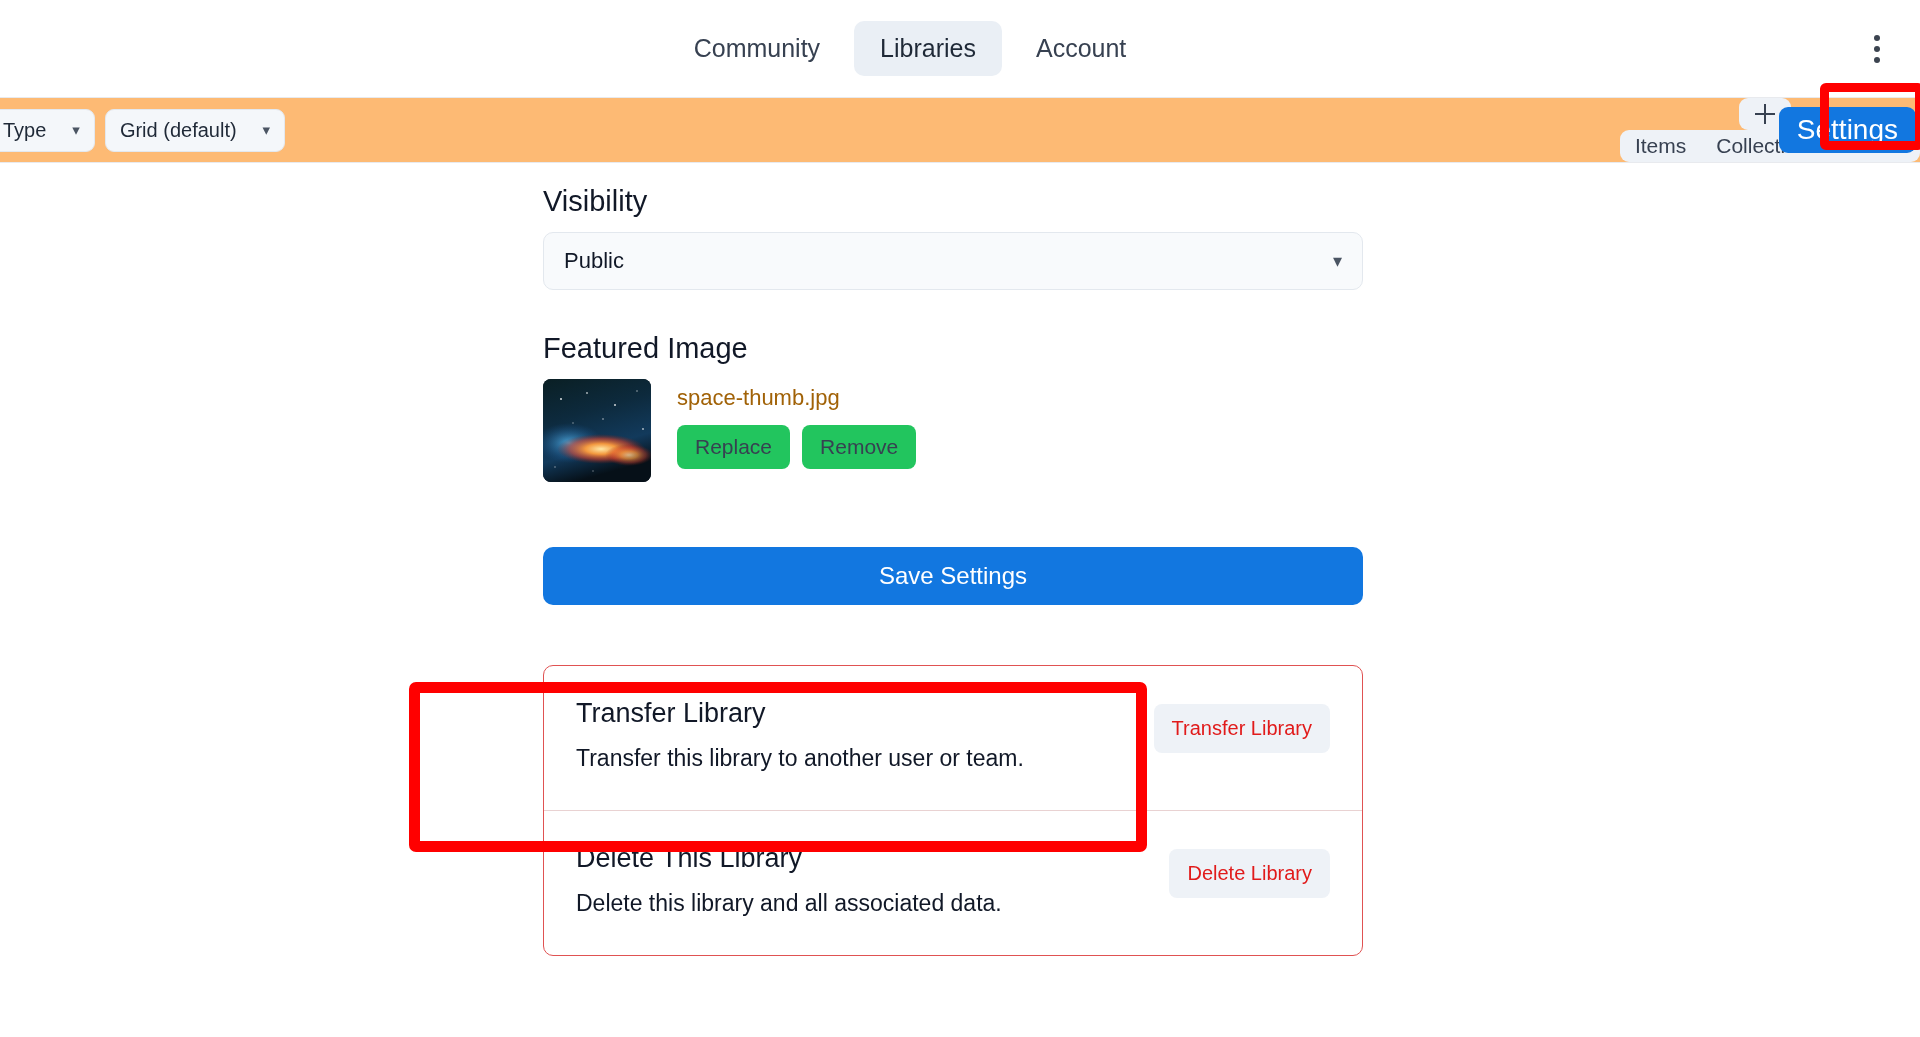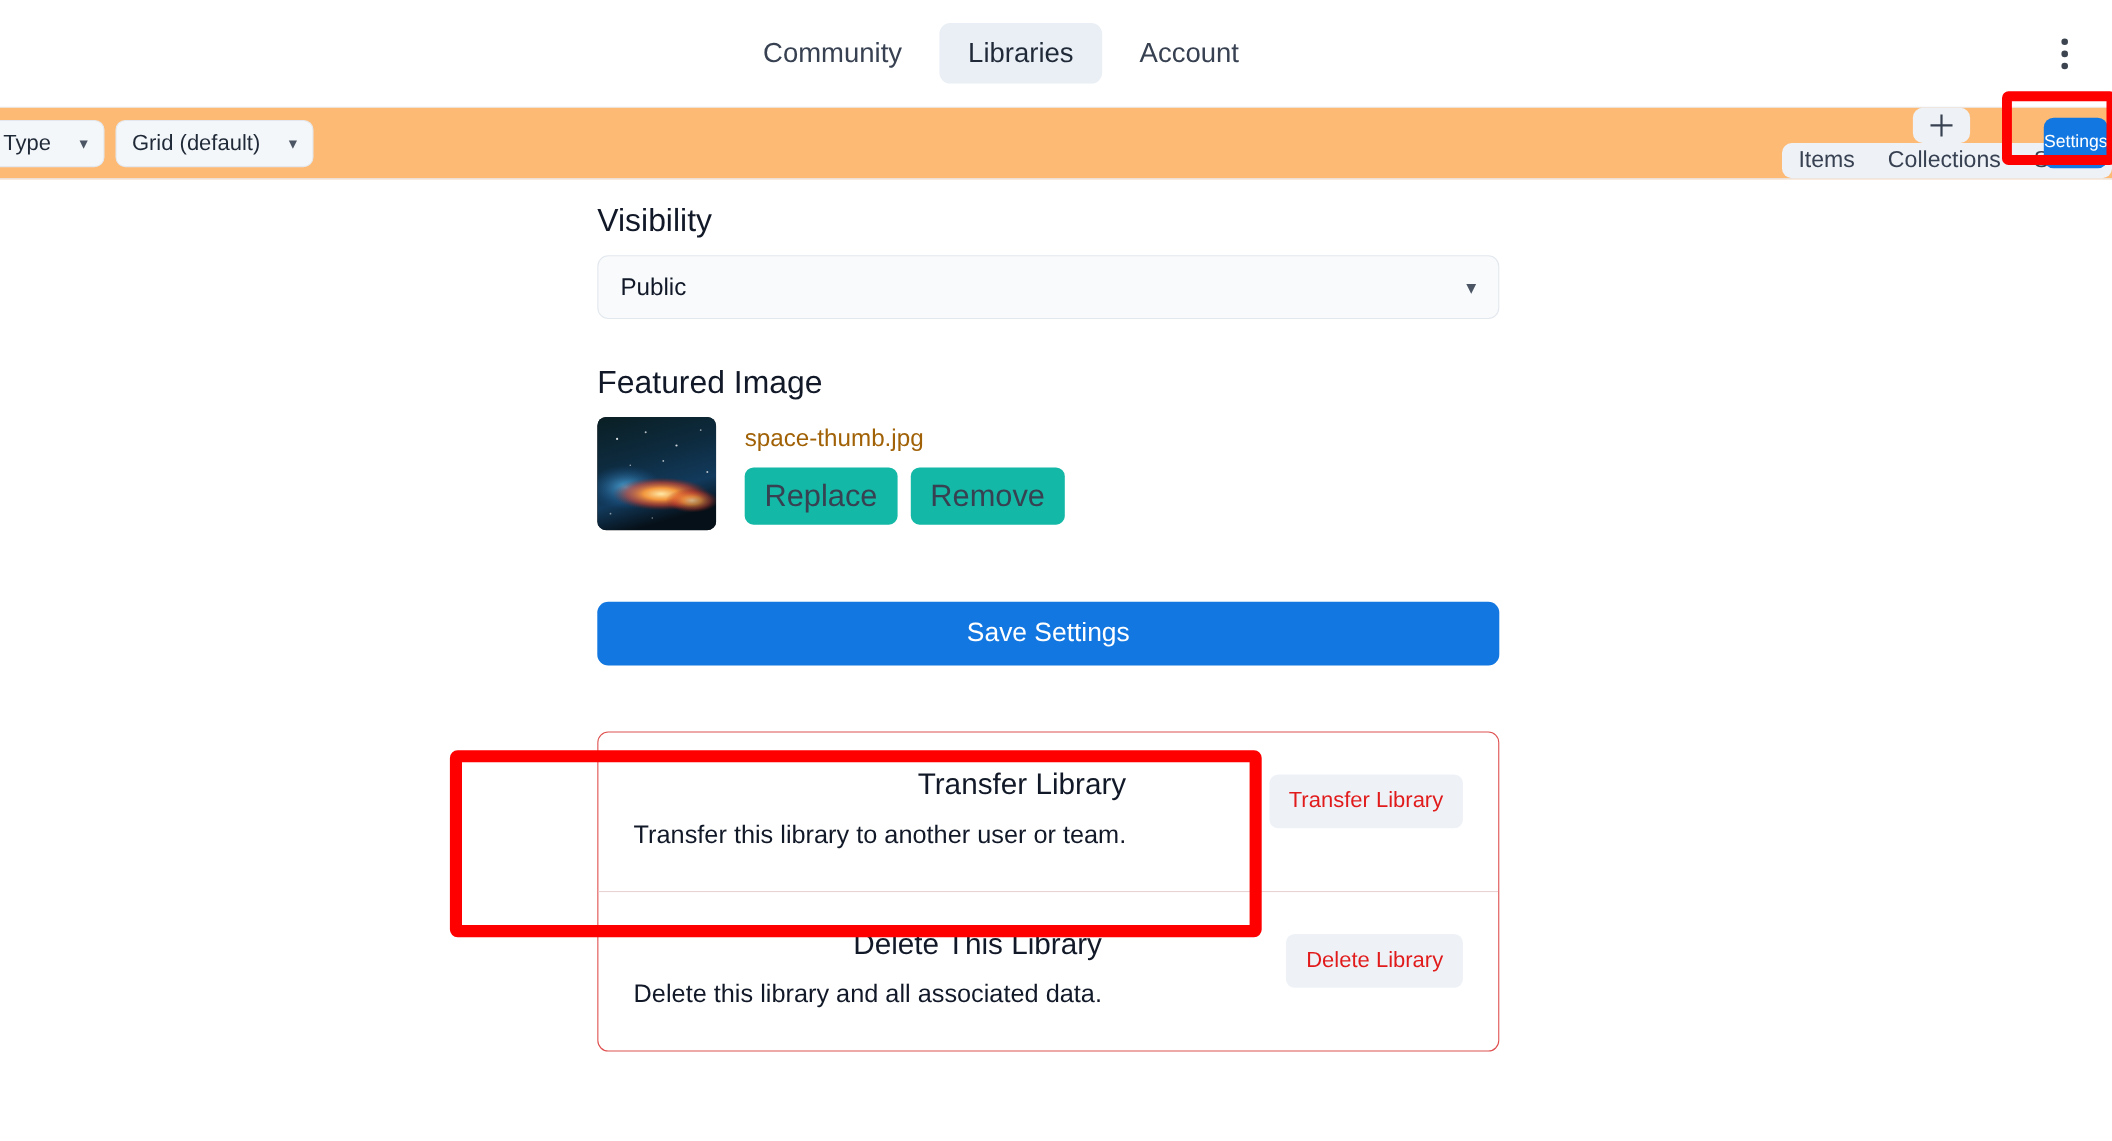--- a/index.html
+++ b/index.html
@@ -125,22 +125,22 @@
     font-size: 21px;
     color: #374151;
     padding: 0 15px;
     line-height: 46px;
     white-space: nowrap;
     cursor: pointer;
   }
   .settings-btn {
     background: #1277e0;
     color: #ffffff;
-    font-size: 16px;
-    padding: 0 0;
+    font-size: 28px;
+    padding: 0 18px;
     line-height: 46px;
     border-radius: 9px;
     white-space: nowrap;
     cursor: pointer;
     position: relative;
     z-index: 3;
   }
   .settings-wrap {
     position: absolute;
     right: 4px;
@@ -209,23 +209,23 @@
   }
   .thumb svg { display: block; width: 100%; height: 100%; }
   .thumb-meta { padding-top: 6px; }
   .thumb-name {
     font-size: 22px;
     color: #a16207;
     margin-bottom: 14px;
   }
   .thumb-actions { display: flex; gap: 12px; }
   .ghost-btn {
-    background: #14b8a6;
+    background: #22c55e;
     border-radius: 8px;
-    font-size: 28px;
+    font-size: 21px;
     color: #374151;
     padding: 10px 18px;
     cursor: pointer;
     white-space: nowrap;
     text-align: center;
   }
 
   .save-btn {
     margin-top: 65px;
     height: 58px;
@@ -245,21 +245,20 @@
     border: 1px solid #e05252;
     border-radius: 10px;
     overflow: hidden;
   }
   .danger-card {
     padding: 32px 32px 38px 32px;
     display: flex;
     align-items: flex-start;
     justify-content: space-between;
     gap: 4px;
-    text-align: right;
   }
   .danger-card + .danger-card { border-top: 1px solid #e9d2d2; }
   .danger-title {
     font-size: 27px;
     color: #111827;
     margin-bottom: 16px;
     font-weight: normal;
   }
   .danger-desc {
     font-size: 23px;

